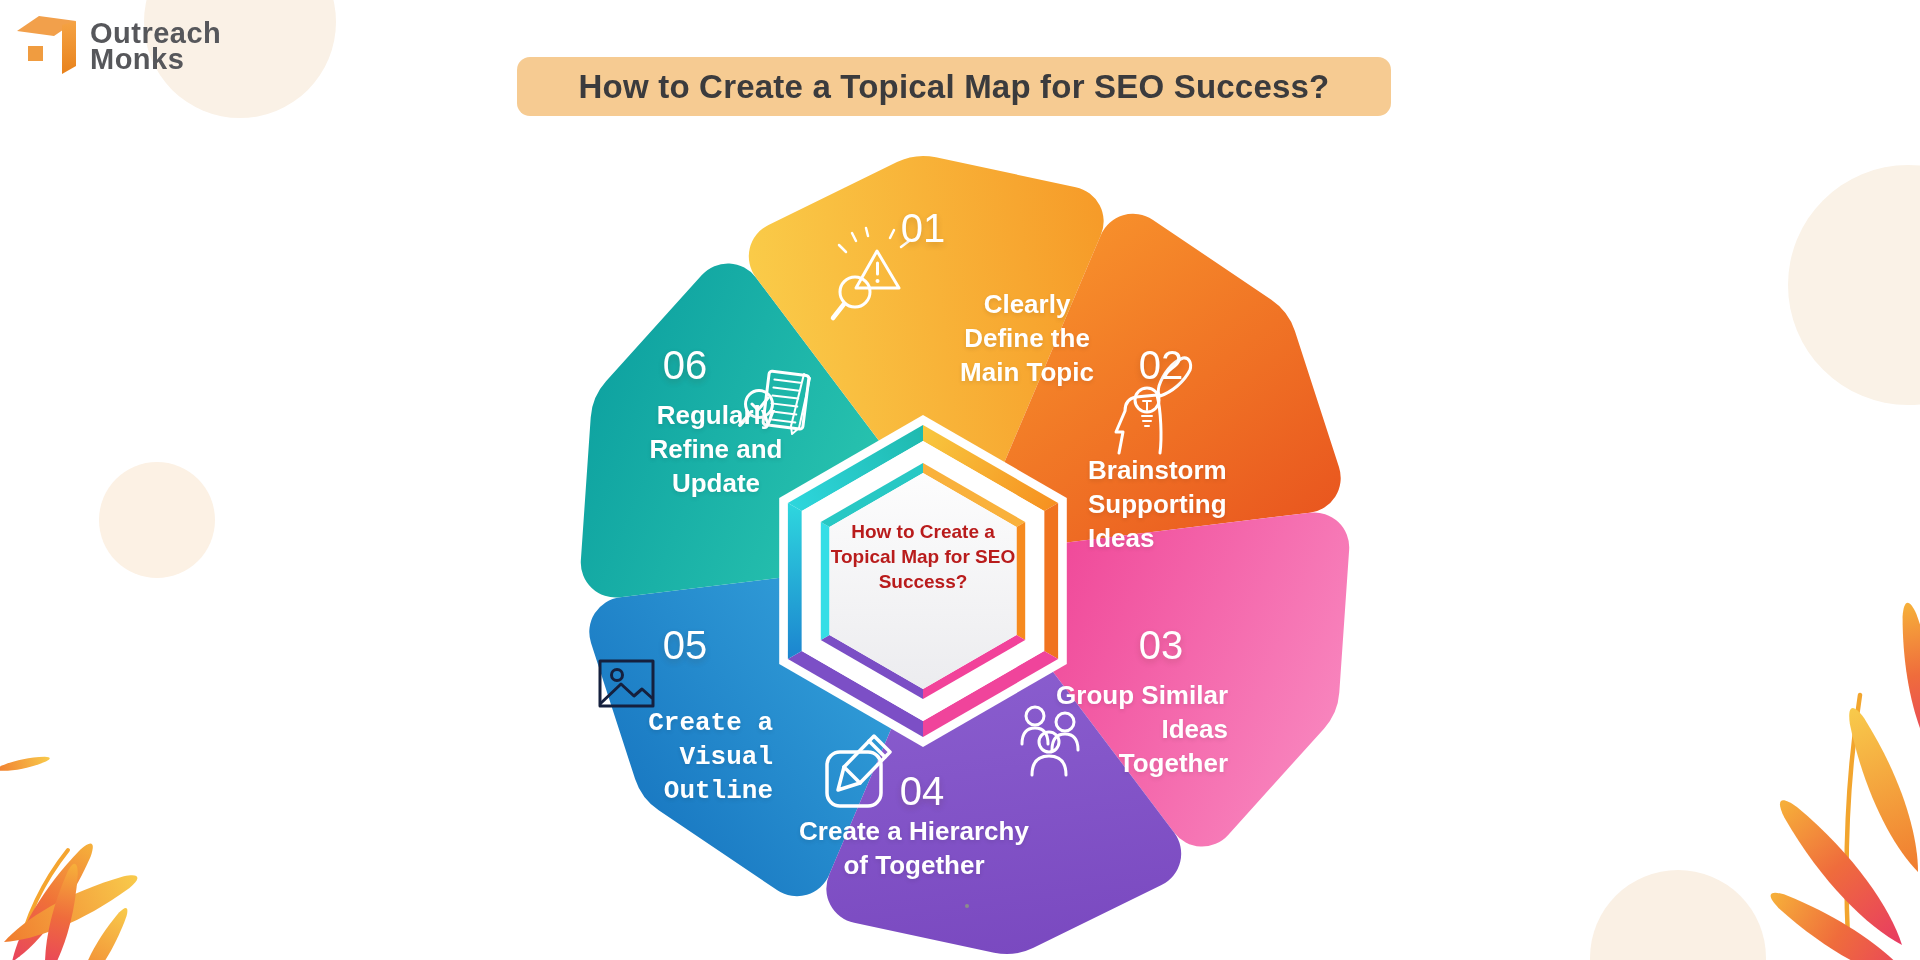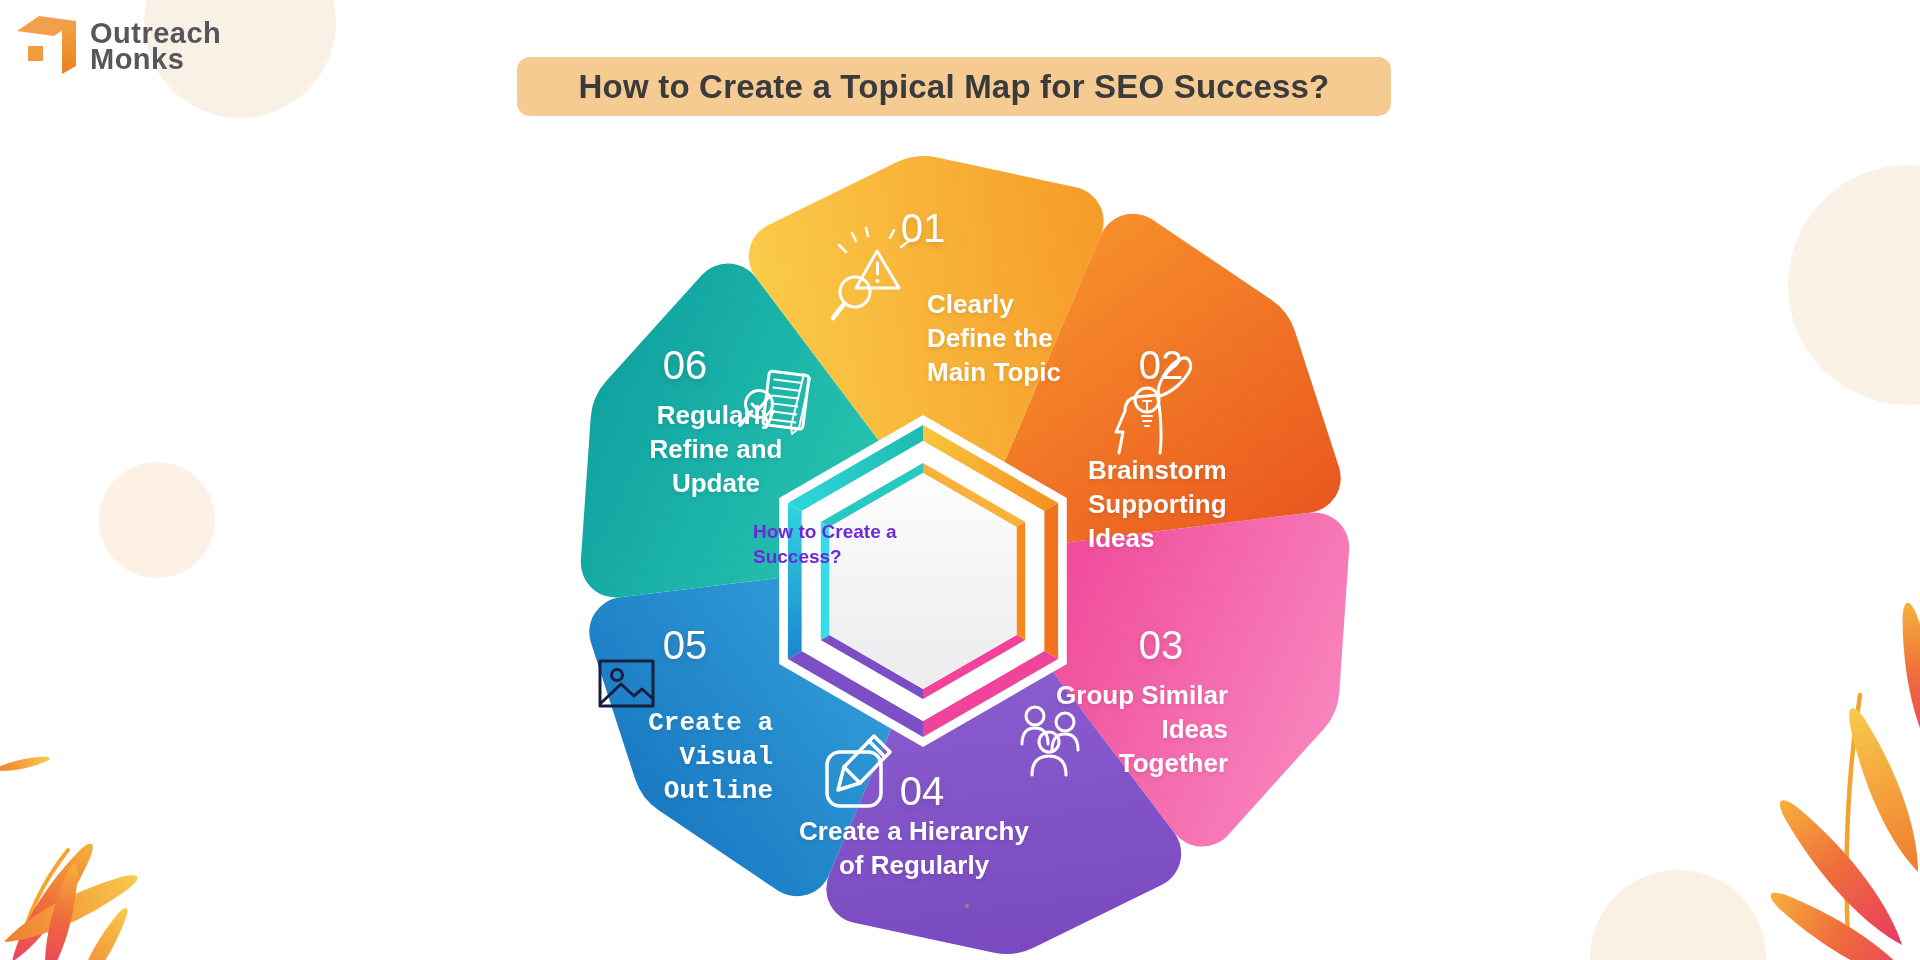--- a/index.html
+++ b/index.html
@@ -13,22 +13,22 @@
   .logo-text{
     left:90px;top:20px;width:220px;
     font-size:29px;font-weight:700;color:#56575B;line-height:26px;letter-spacing:0.5px;
   }
   .banner{
     left:517px;top:57px;width:874px;height:59px;border-radius:13px;
     background:#F6CB92;text-align:center;line-height:59px;
     font-size:33px;font-weight:700;color:#3B3B3D;letter-spacing:0.2px;
   }
   .center-title{
-    left:753px;top:519px;width:340px;
-    font-size:19px;font-weight:700;color:#6d28d9;line-height:25px;
+    left:753px;top:519px;width:340px;text-align:center;
+    font-size:19px;font-weight:700;color:#b91c1c;line-height:25px;
   }
   .step-number{
     width:100px;text-align:center;line-height:40px;
     font-size:40px;font-weight:400;color:#ffffff;
     text-shadow:0 3px 6px rgba(80,40,0,0.18);
   }
   .step-label{
     font-size:26px;font-weight:700;color:#ffffff;line-height:34px;
     text-shadow:0 2px 4px rgba(0,0,0,0.10);
   }
@@ -227,48 +227,49 @@
   <div>Outreach</div>
   <div>Monks</div>
 </div>
 
 <div class="abs banner">
   <span>How to Create a Topical Map for SEO Success?</span>
 </div>
 
 <div class="abs center-title">
   <div>How to Create a</div>
+  <div>Topical Map for SEO</div>
   <div>Success?</div>
 </div>
 
 <div class="abs step-number" style="left:873px;top:208px;">01</div>
 <div class="abs step-number" style="left:1111px;top:345px;">02</div>
 <div class="abs step-number" style="left:1111px;top:625px;">03</div>
 <div class="abs step-number" style="left:872px;top:771px;">04</div>
 <div class="abs step-number" style="left:635px;top:625px;">05</div>
 <div class="abs step-number" style="left:635px;top:345px;">06</div>
 
-<div class="abs step-label" style="left:927px;top:287px;width:200px;text-align:left;">
+<div class="abs step-label" style="left:927px;top:287px;width:200px;text-align:center;">
   <div>Clearly</div>
   <div>Define the</div>
   <div>Main Topic</div>
 </div>
 <div class="abs step-label" style="left:1088px;top:453px;width:200px;text-align:left;">
   <div>Brainstorm</div>
   <div>Supporting</div>
   <div>Ideas</div>
 </div>
 <div class="abs step-label" style="left:1028px;top:678px;width:200px;text-align:right;">
   <div>Group Similar</div>
   <div>Ideas</div>
   <div>Together</div>
 </div>
 <div class="abs step-label" style="left:788px;top:814px;width:252px;text-align:center;">
   <div>Create a Hierarchy</div>
-  <div>of Regularly</div>
+  <div>of Together</div>
 </div>
 <div class="abs step-label" style="left:573px;top:706px;width:200px;text-align:right;font-family:Liberation Mono, monospace;">
   <div>Create a</div>
   <div>Visual</div>
   <div>Outline</div>
 </div>
 <div class="abs step-label" style="left:616px;top:398px;width:200px;text-align:center;">
   <div>Regularly</div>
   <div>Refine and</div>
   <div>Update</div>

